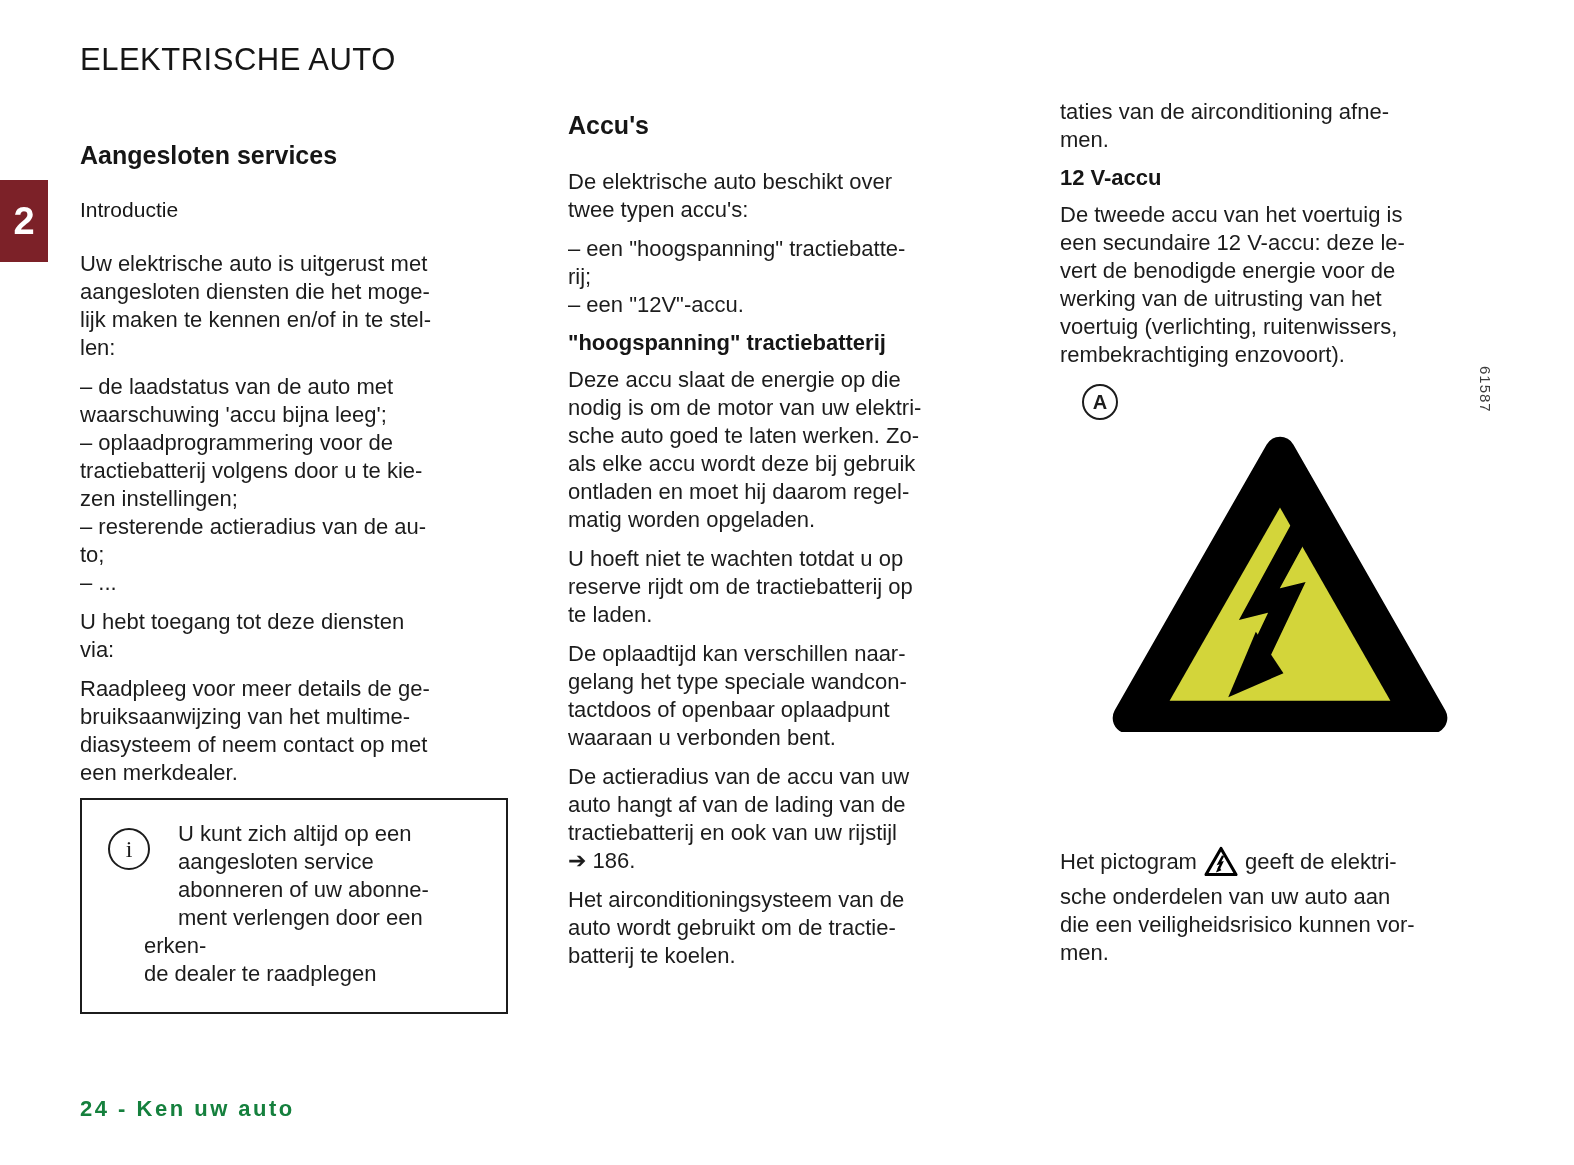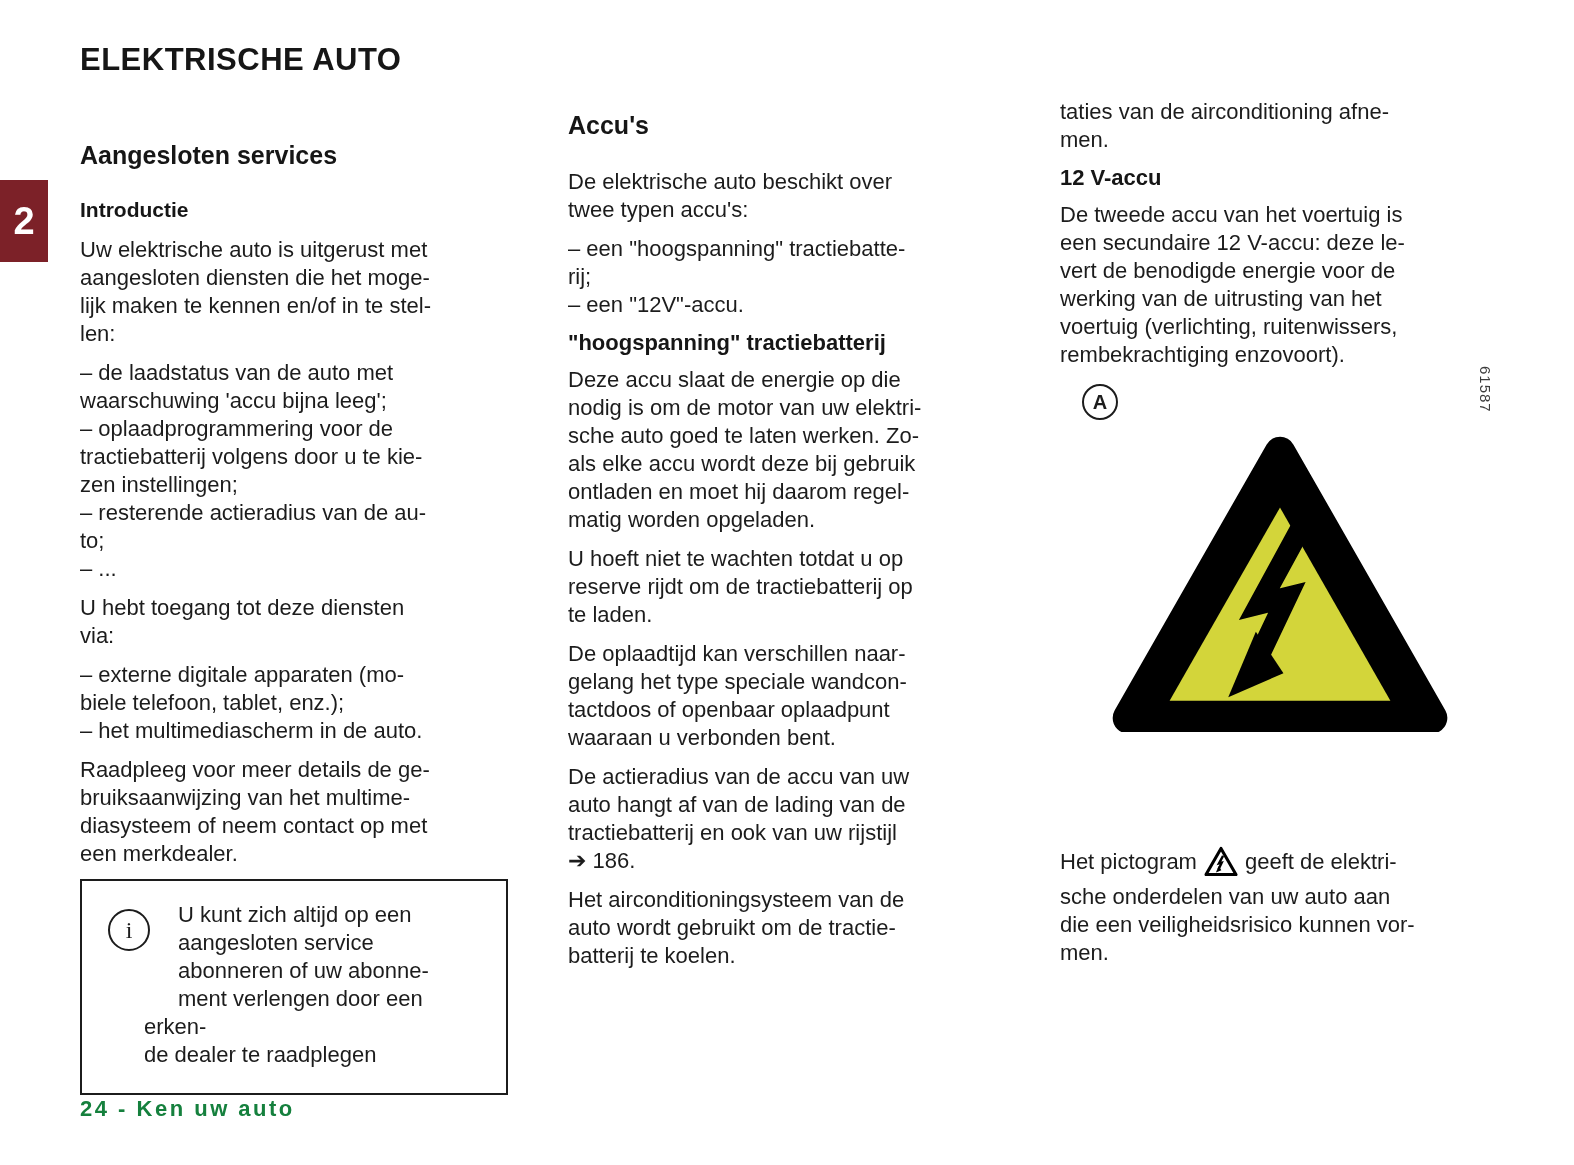--- a/index.html
+++ b/index.html
@@ -7,30 +7,30 @@
   .page { position:relative; width:1574px; height:1165px; background:#fff; overflow:hidden; }
 
   .chapter-tab {
     position:absolute; left:0; top:180px; width:48px; height:82px;
     background:#7c2128; color:#fff; display:flex; align-items:center; justify-content:center;
     font-size:38px; font-weight:bold;
   }
 
   .title {
     position:absolute; left:80px; top:42px; margin:0;
-    font-size:31px; font-weight:bold; letter-spacing:0.5px; color:#161616;
+    font-size:31px; font-weight:normal; letter-spacing:0.5px; color:#161616;
   }
 
   .col { position:absolute; width:440px; }
   .col-left  { left:80px;  top:128px; }
   .col-mid   { left:568px; top:98px;  }
   .col-right { left:1060px; top:98px; }
 
   h2.sec { margin:13px 0 28px 0; font-size:25px; font-weight:bold; color:#161616; }
-  h3.sub { margin:0 0 14px 0; font-size:21px; font-weight:bold; color:#161616; }
+  h3.sub { margin:0 0 28px 0; font-size:21px; font-weight:normal; color:#161616; }
   .bold-sub { margin:4px 0 10px 0; font-size:22px; font-weight:bold; color:#161616; }
 
   .txt {
     margin:0 0 11px 0; font-size:22px; line-height:28px;
     white-space:pre-line; color:#1c1c1c;
   }
   .pre { white-space:pre-line; }
   .ref { font-weight:normal; }
 
   
@@ -87,23 +87,20 @@
     <p class="txt">–  de laadstatus van de auto met
 waarschuwing 'accu bijna leeg';
 –  oplaadprogrammering voor de
 tractiebatterij volgens door u te kie-
 zen instellingen;
 –  resterende actieradius van de au-
 to;
 –  ...</p>
     <p class="txt">U hebt toegang tot deze diensten
 via:</p>
-    <p class="txt">–  externe digitale apparaten (mo-
-biele telefoon, tablet, enz.);
-–  het multimediascherm in de auto.</p>
     <p class="txt">Raadpleeg voor meer details de ge-
 bruiksaanwijzing van het multime-
 diasysteem of neem contact op met
 een merkdealer.</p>
 
     <div class="info-box">
       <span class="info-float">
         <span class="info-circle">i</span>
       </span>
       <p class="txt">U kunt zich altijd op een

